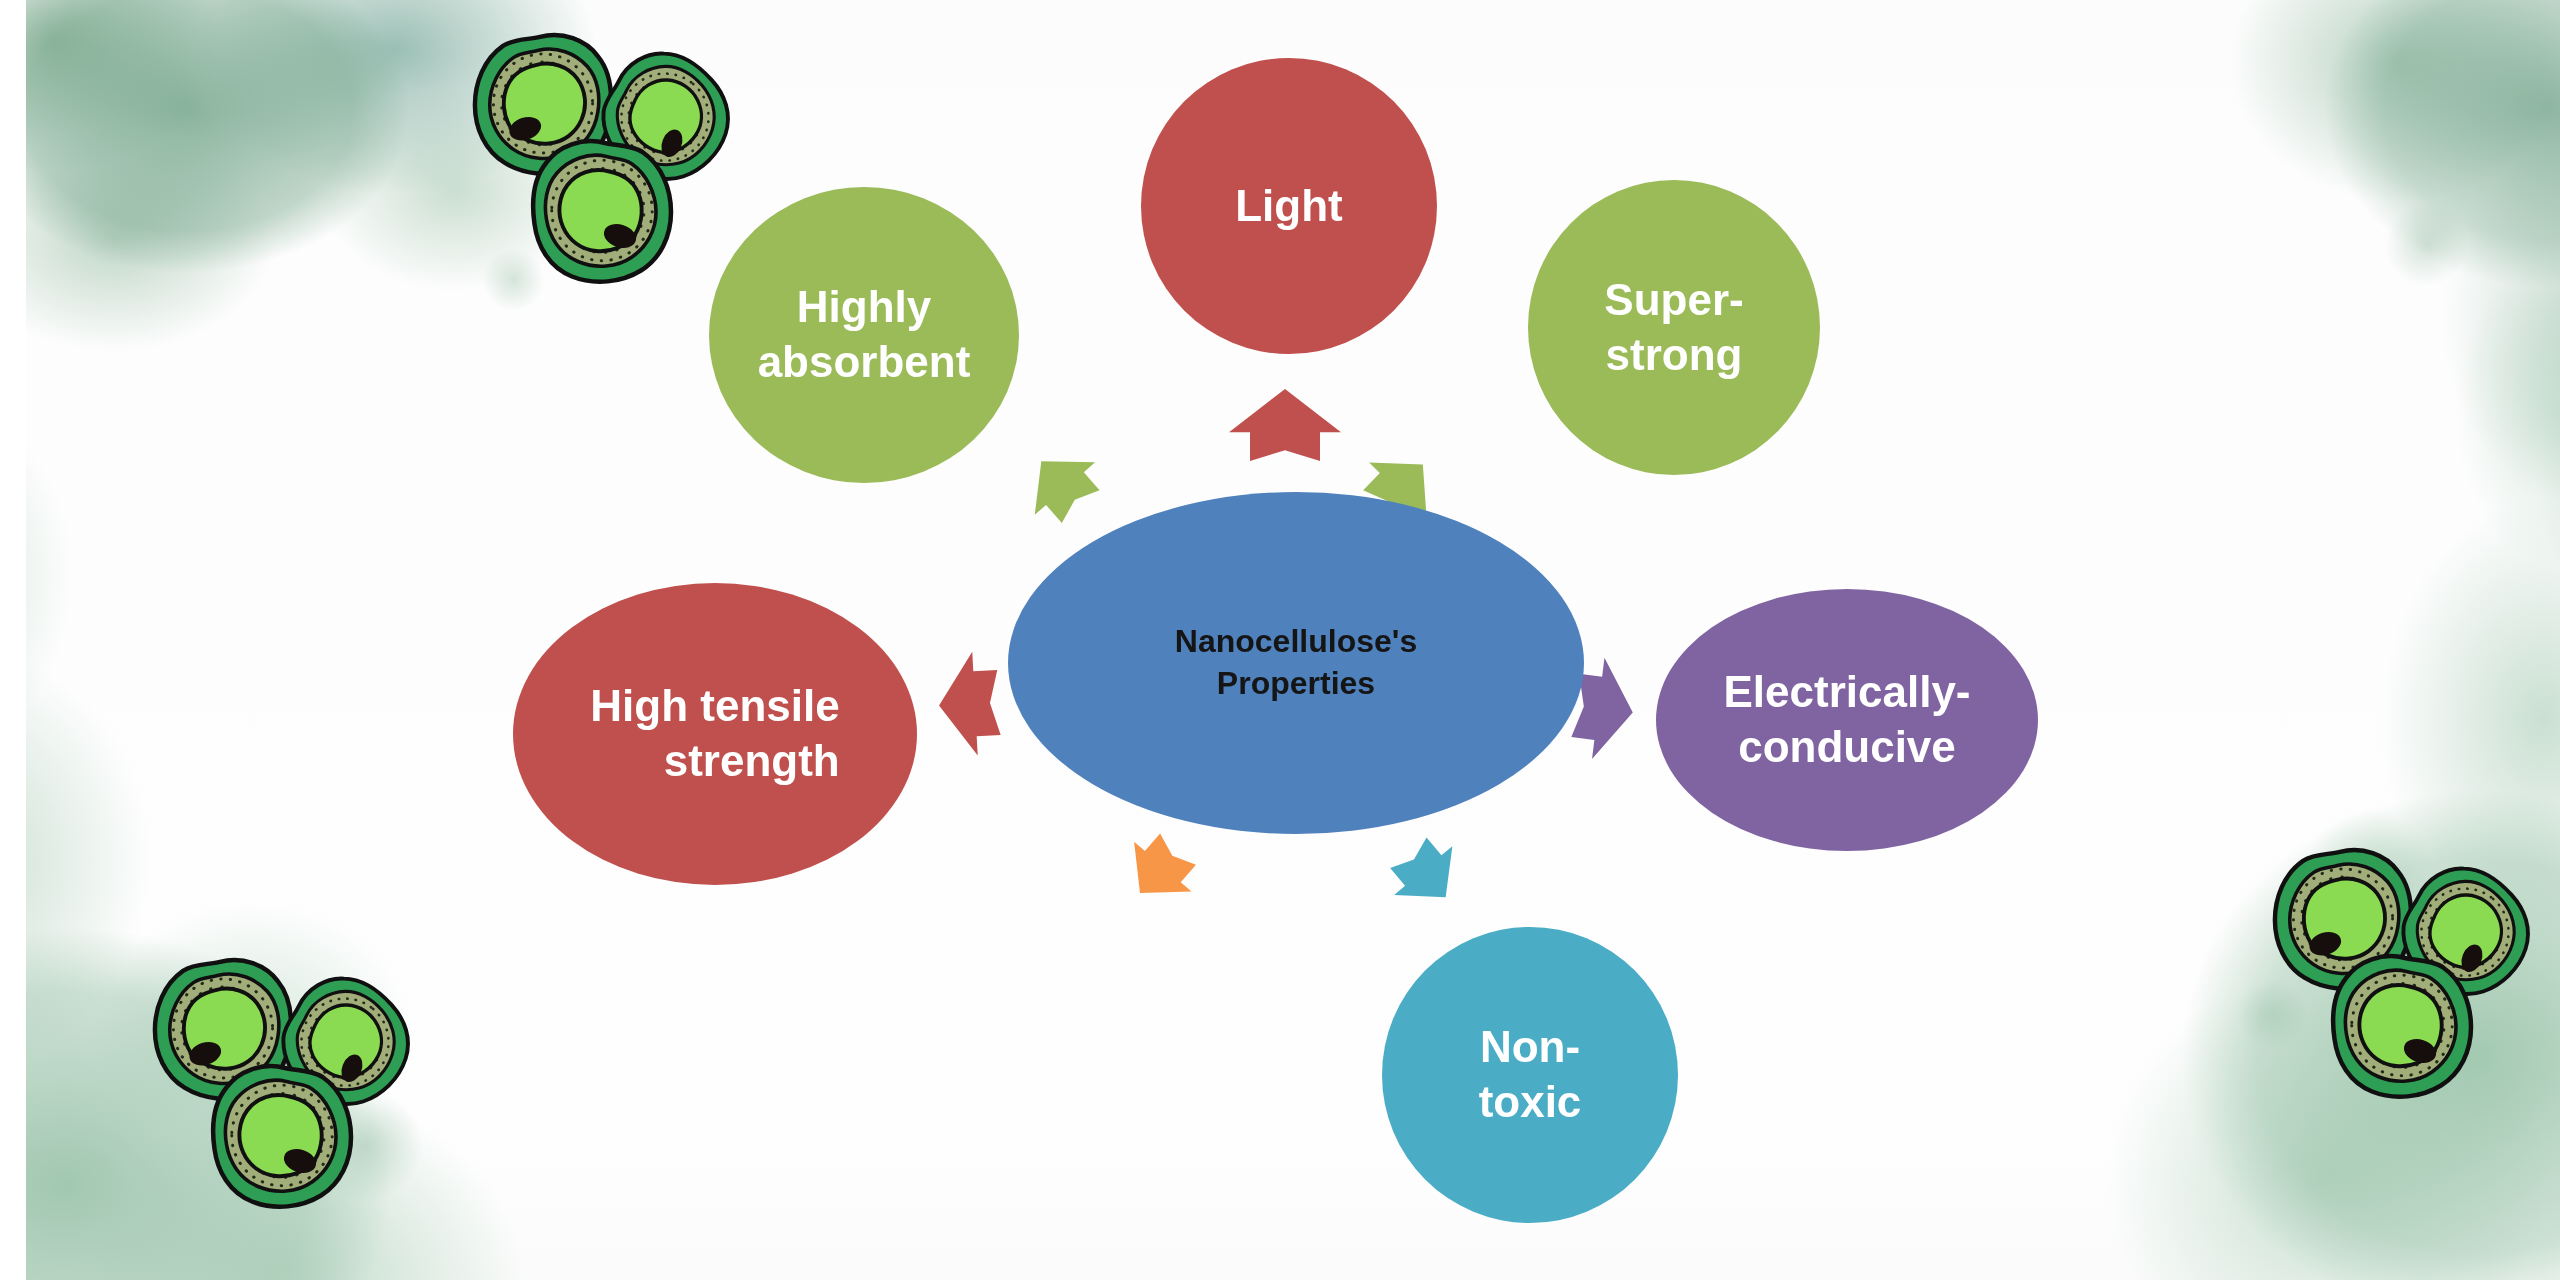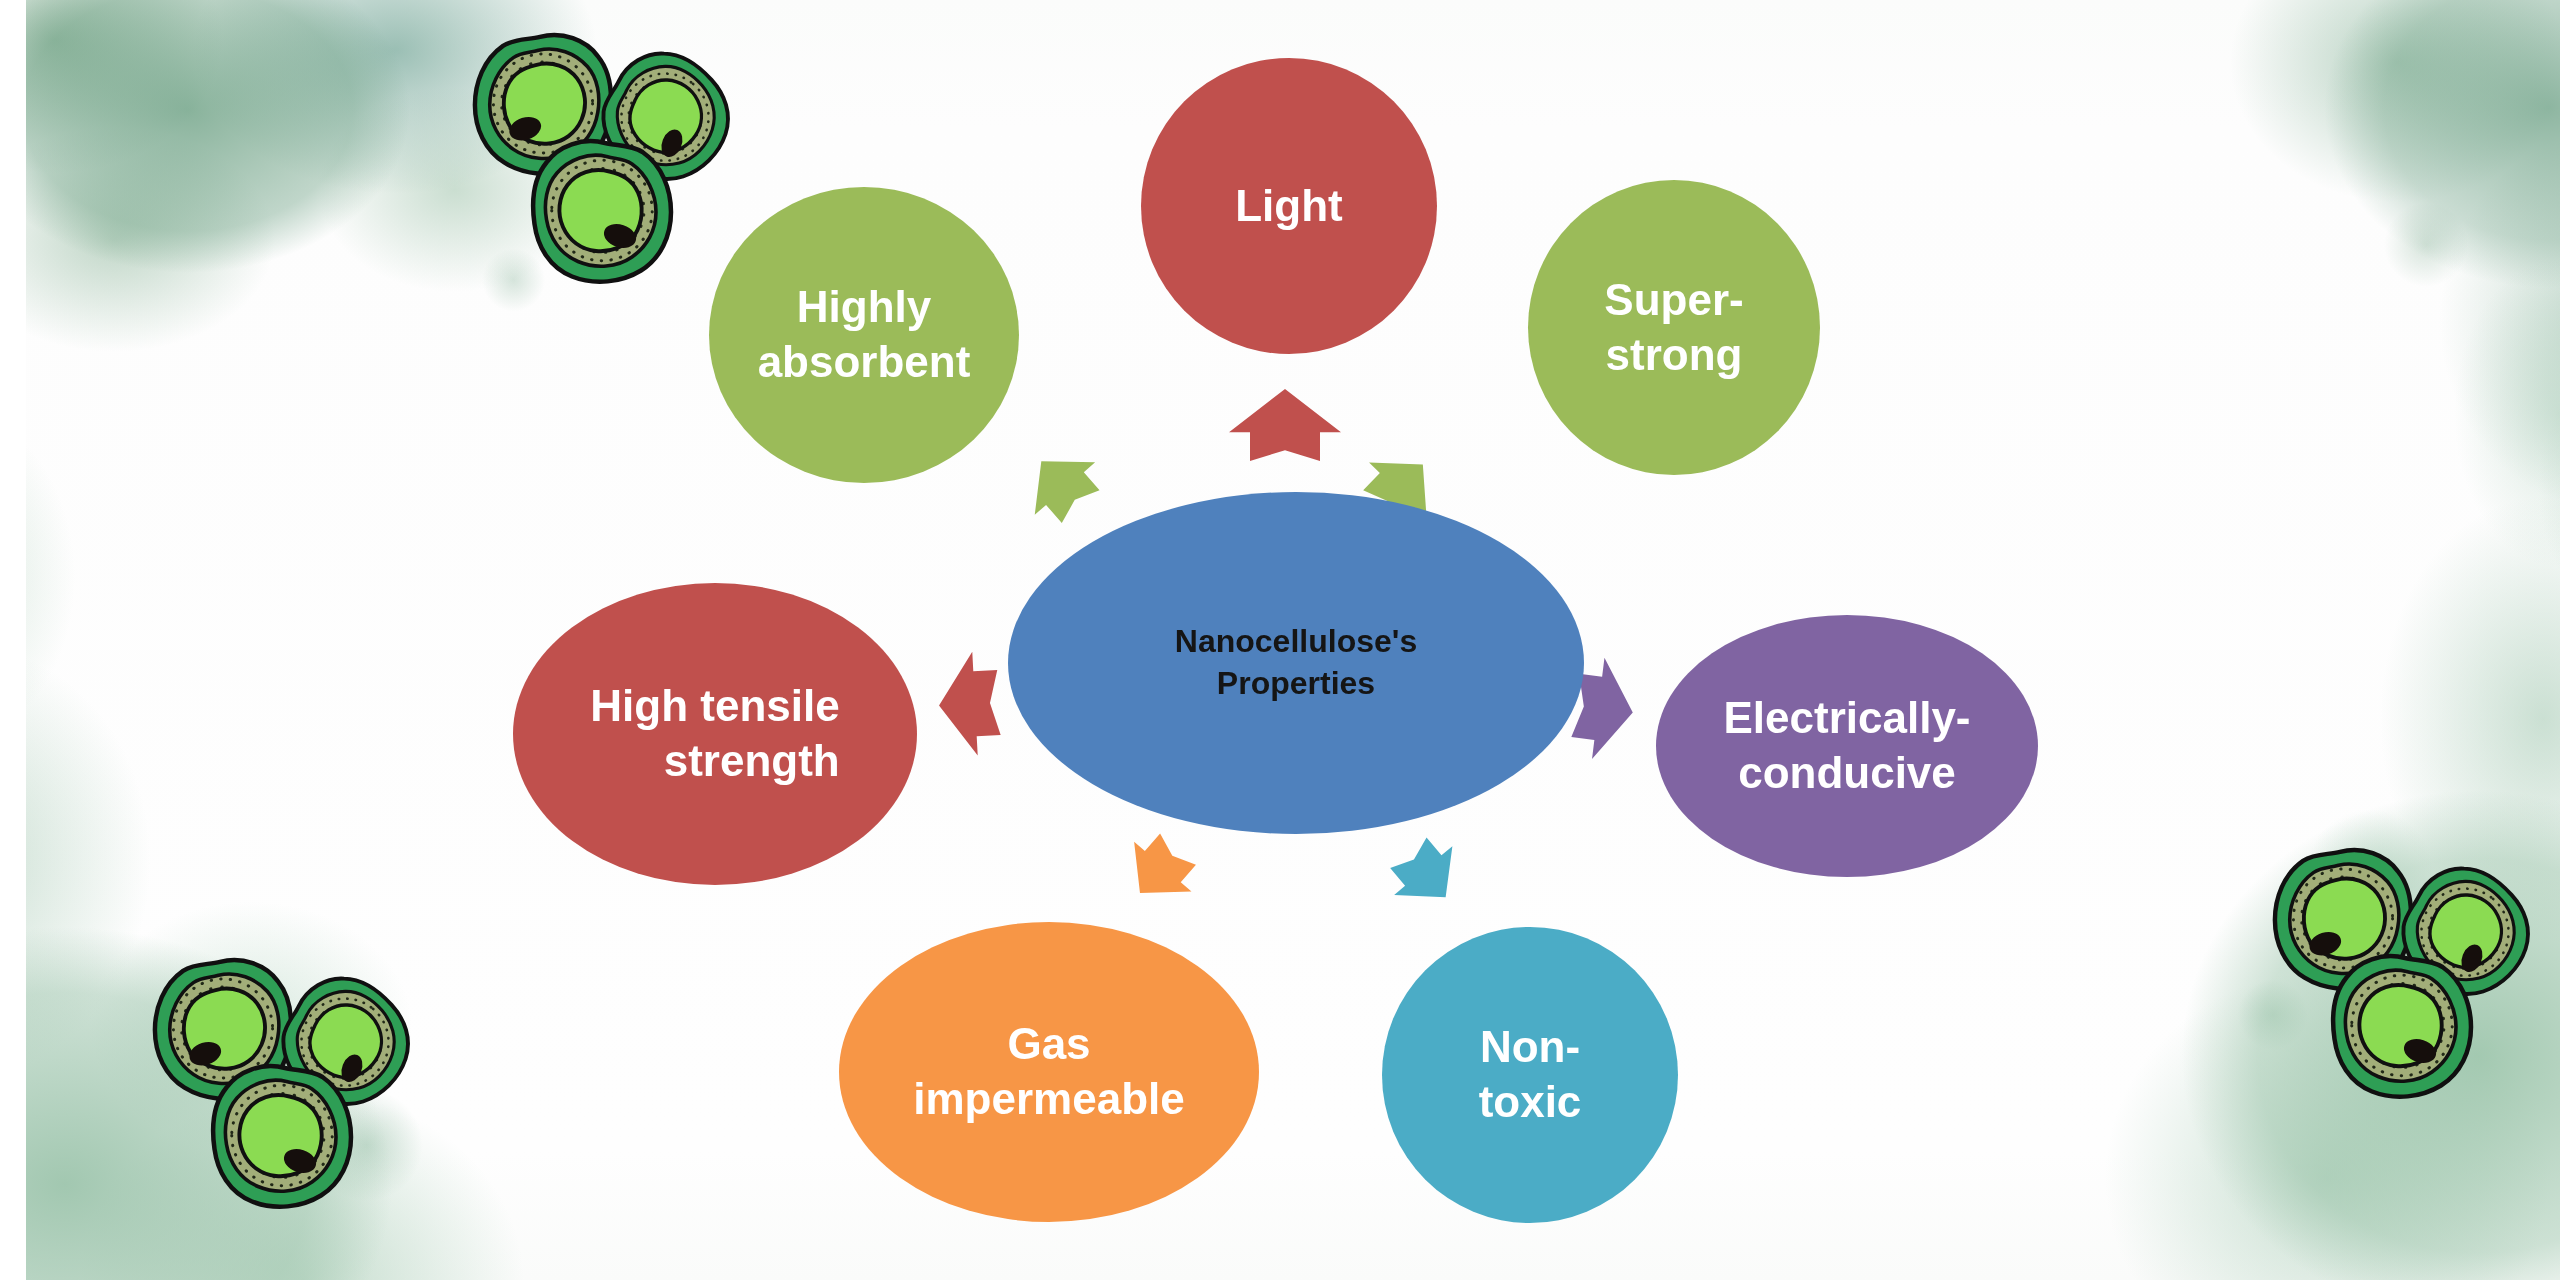--- a/index.html
+++ b/index.html
@@ -45,21 +45,21 @@
   .node{
     position:absolute;border-radius:50%;
     display:flex;align-items:center;justify-content:center;
     text-align:center;color:#ffffff;font-weight:bold;font-size:44px;
     line-height:1.24;white-space:pre-line;
   }
   .n-light   {left:1115px;top:58px; width:296px;height:296px;background:#c0504d;}
   .n-absorb  {left:683px; top:187px;width:310px;height:296px;background:#9bbb59;}
   .n-strong  {left:1502px;top:180px;width:292px;height:295px;background:#9bbb59;}
   .n-tensile {left:487px; top:583px;width:404px;height:302px;background:#c0504d;text-align:right;}
-  .n-electric{left:1630px;top:615px;width:382px;height:262px;background:#8064a2;}
+  .n-electric{left:1630px;top:589px;width:382px;height:262px;background:#8064a2;}
   .n-gas     {left:813px; top:922px;width:420px;height:300px;background:#f79646;}
   .n-toxic   {left:1356px;top:927px;width:296px;height:296px;background:#4bacc6;}
   .n-center  {left:982px; top:492px;width:576px;height:342px;background:#4f81bd;
               color:#151515;font-size:32px;line-height:1.3;}
   
   .arrow{position:absolute;overflow:visible;}
   .arr-red    polygon{fill:#c0504d;}
   .arr-green  polygon{fill:#9bbb59;}
   .arr-purple polygon{fill:#8064a2;}
   .arr-orange polygon{fill:#f79646;}
@@ -137,21 +137,19 @@
 
   <div class="node n-light">Light</div>
   <div class="node n-absorb">Highly
 absorbent</div>
   <div class="node n-strong">Super-
 strong</div>
   <div class="node n-tensile">High tensile
 strength</div>
   <div class="node n-electric">Electrically-
 conducive</div>
-  <div class="node n-gas">Gas
-impermeable</div>
   <div class="node n-toxic">Non-
 toxic</div>
 
   <div class="node n-center">Nanocellulose's
 Properties</div>
 
 </div>
 
 </body></html>

